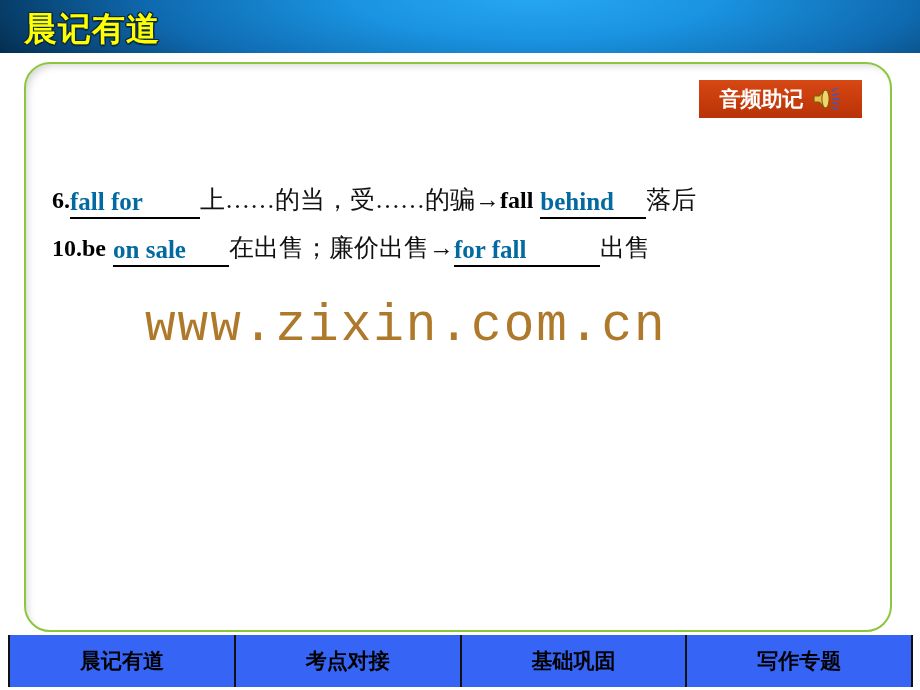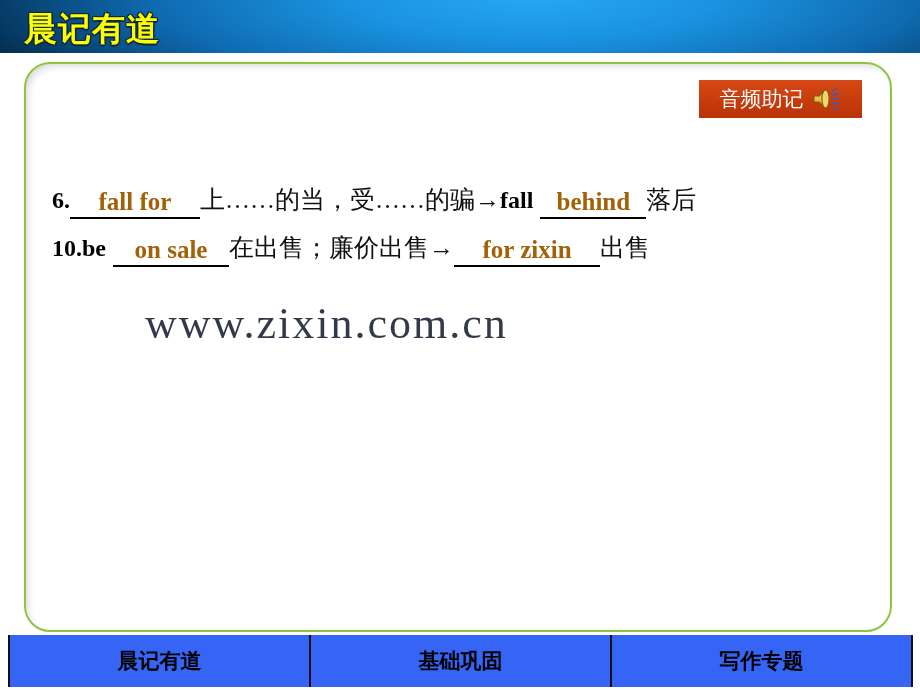--- a/index.html
+++ b/index.html
@@ -67,36 +67,36 @@
     display: flex;
     align-items: center;
     justify-content: center;
     gap: 8px;
     box-sizing: border-box;
     padding: 0 7px;
   }
   #audio-button-label {
     font-family: "DejaVu Sans", "Liberation Sans", sans-serif;
     font-size: 21px;
-    font-weight: normal;
+    font-weight: bold;
     color: #ffffff;
     line-height: 1;
     white-space: nowrap;
   }
   #speaker-icon { width: 30px; height: 26px; display: block; }
 
   
   #watermark {
     position: absolute;
     left: 145px;
     top: 298px;
-    font-family: Liberation Serif, serif;
-    font-size: 44px;
+    font-family: Liberation Mono, monospace;
+    font-size: 51px;
     letter-spacing: 2px;
-    color: #0f172a;
+    color: #a16207;
     opacity: 0.85;
     white-space: nowrap;
     pointer-events: none;
     z-index: 3;
   }
 
   
   #entry-list {
     position: absolute;
     left: 52px;
@@ -113,24 +113,24 @@
   }
   .entry-line.indented { padding-left: 36px; }
   .num {
     font-weight: bold;
     font-size: 24px;
   }
   .cn { font-size: 25px; color: #111111; }
   .en-bold { font-weight: bold; font-size: 24px; }
   .blank {
     display: inline-block;
-    color: #a16207;
+    color: #0369a1;
     font-weight: bold;
     font-size: 25px;
-    text-align: center;
+    text-align: left;
     border-bottom: 2.5px solid #000000;
     line-height: 1.18;
     vertical-align: -2px;
   }
   .w-130 { width: 130px; }
   .w-106 { width: 106px; }
   .w-138 { width: 138px; }
   .w-86  { width: 86px; }
   .w-116 { width: 116px; }
   .w-216 { width: 216px; }
@@ -193,21 +193,22 @@
   </span>
 </div>
 
 <div id="entry-list">
 
   <div class="entry-line"><span class="num">6.</span><span class="blank w-130">fall for</span><span class="cn">上……的当，受……的骗→</span><span class="en-bold">fall</span><span class="sp"></span><span class="blank w-106">behind</span><span class="cn">落后</span></div>
 
 
 
 
-  <div class="entry-line"><span class="num">10.</span><span class="en-bold">be</span><span class="sp"></span><span class="blank w-116">on sale</span><span class="cn">在出售；廉价出售→</span><span class="blank w-146">for zixin</span><span class="cn">出售</span></div>
+  <div class="entry-line"><span class="num">10.</span><span class="en-bold">be</span><span class="sp"></span><span class="blank w-116">on sale</span><span class="cn">在出售；廉价出售→</span><span class="blank w-146">for fall</span><span class="cn">出售</span></div>
 
 </div>
 
 <div id="bottom-nav">
   <div class="nav-tab">晨记有道</div>
+  <div class="nav-tab">考点对接</div>
   <div class="nav-tab">基础巩固</div>
   <div class="nav-tab">写作专题</div>
 </div>
 
 </body></html>

